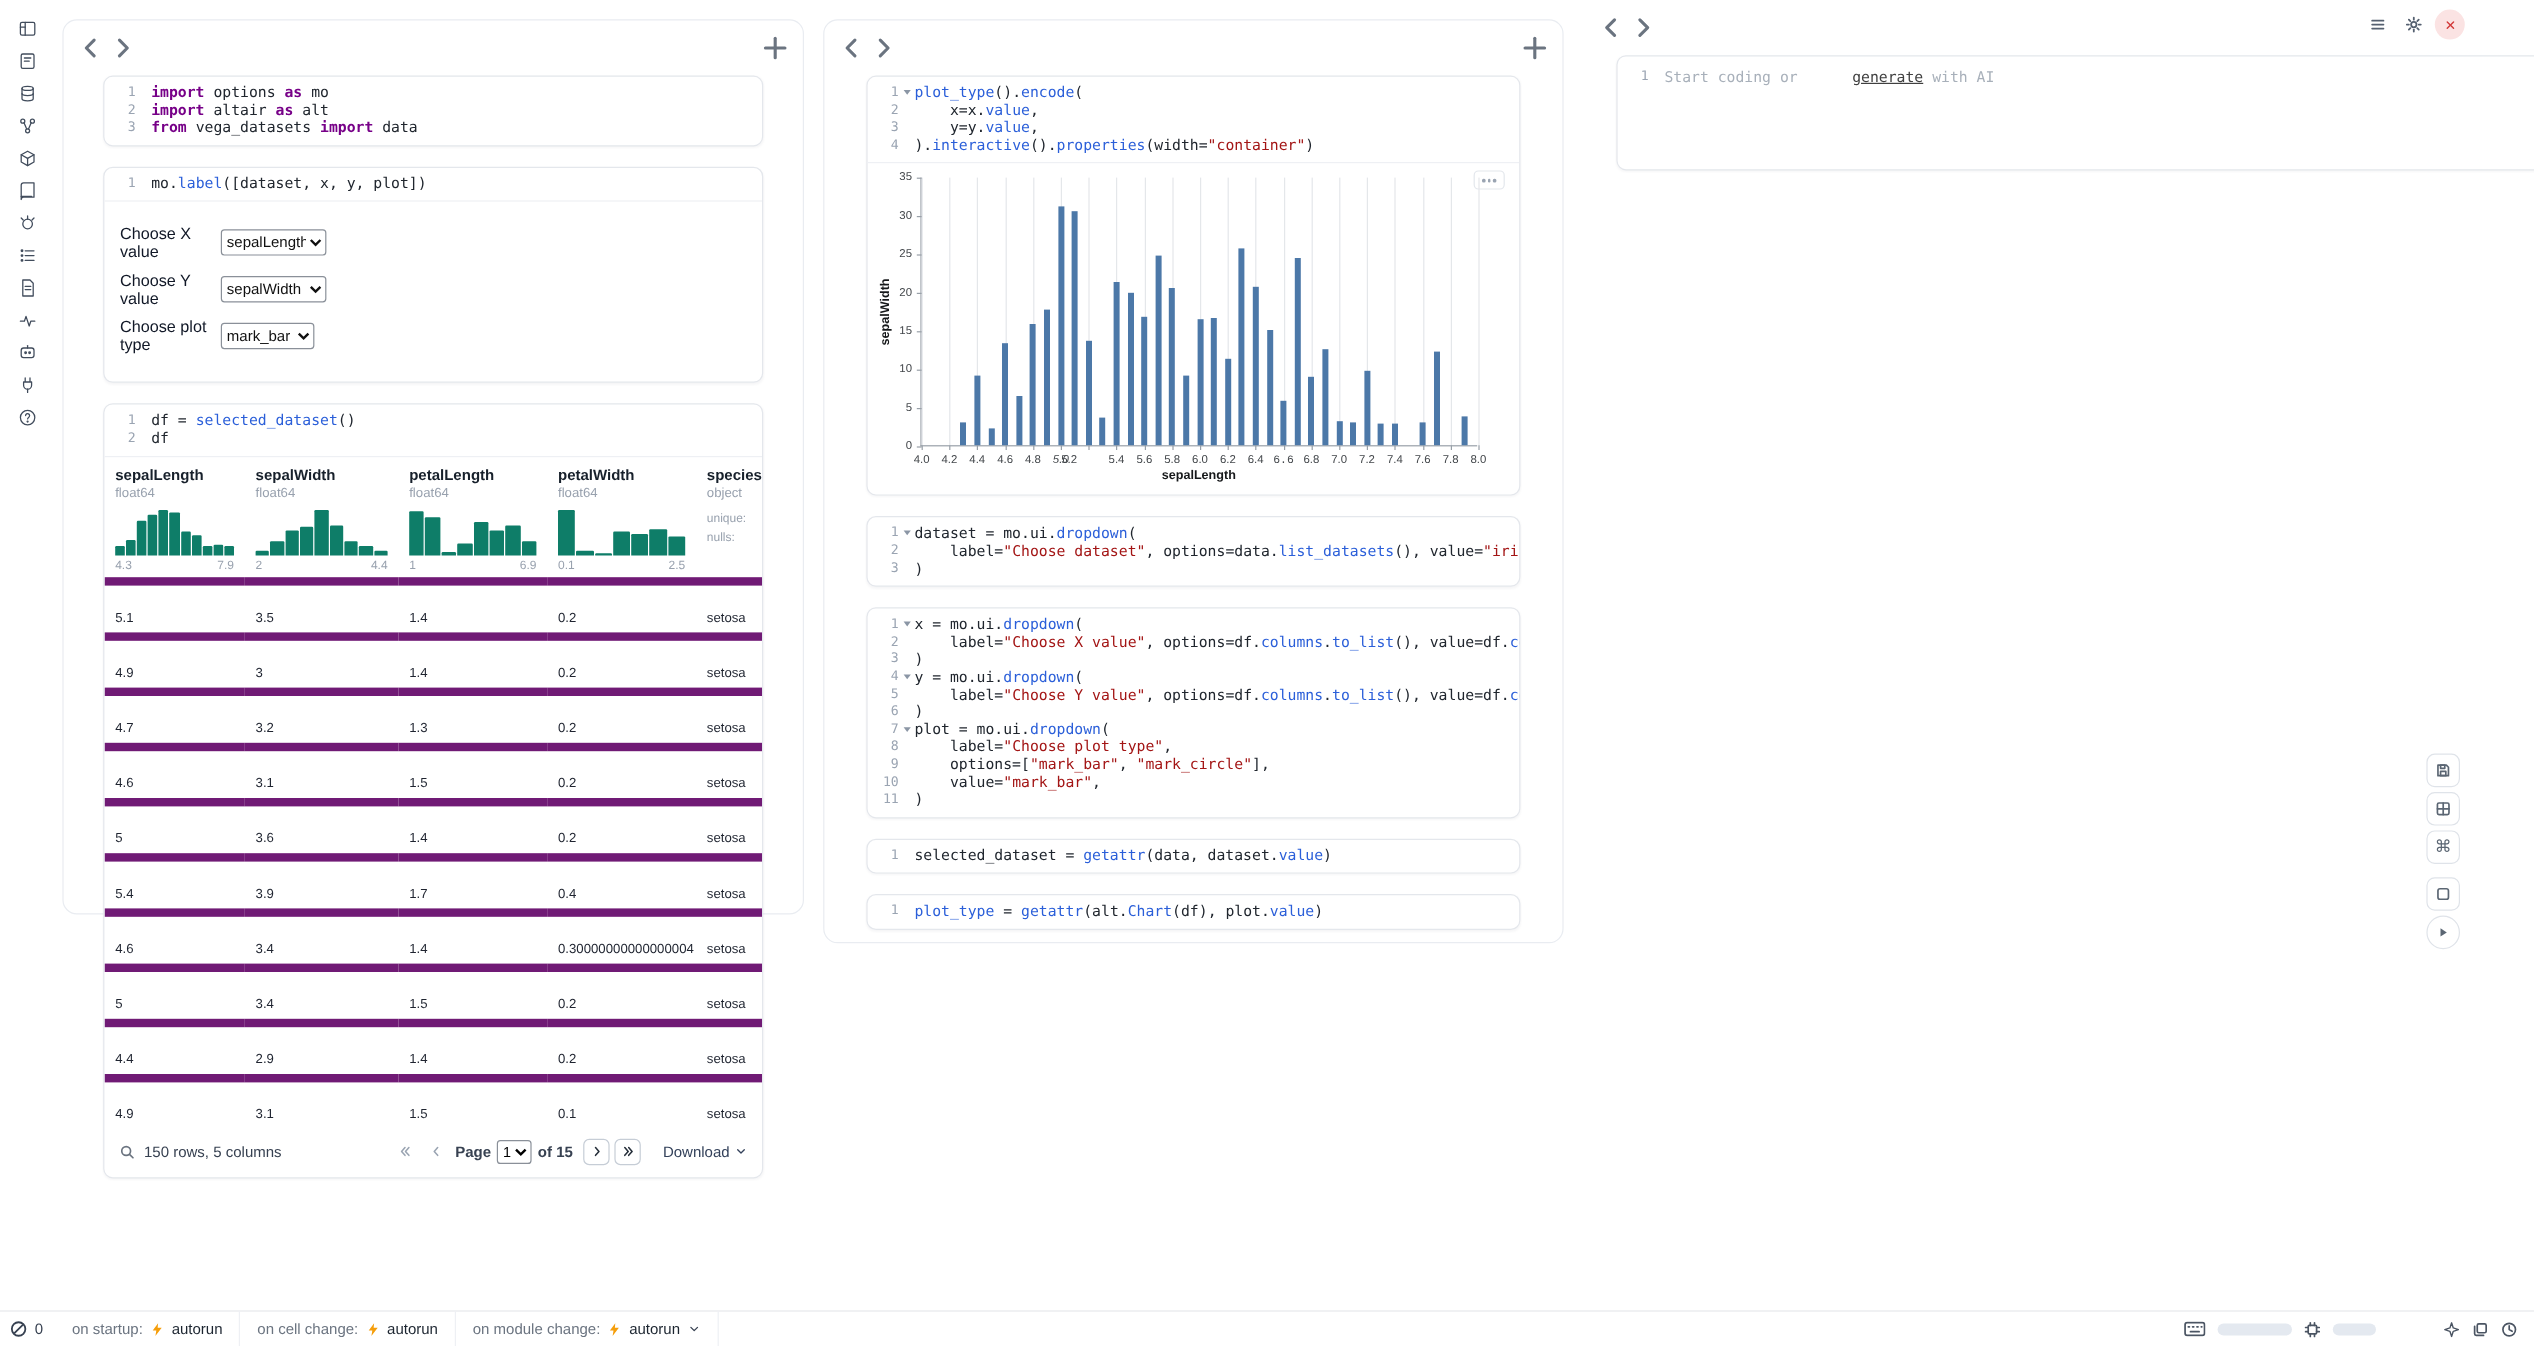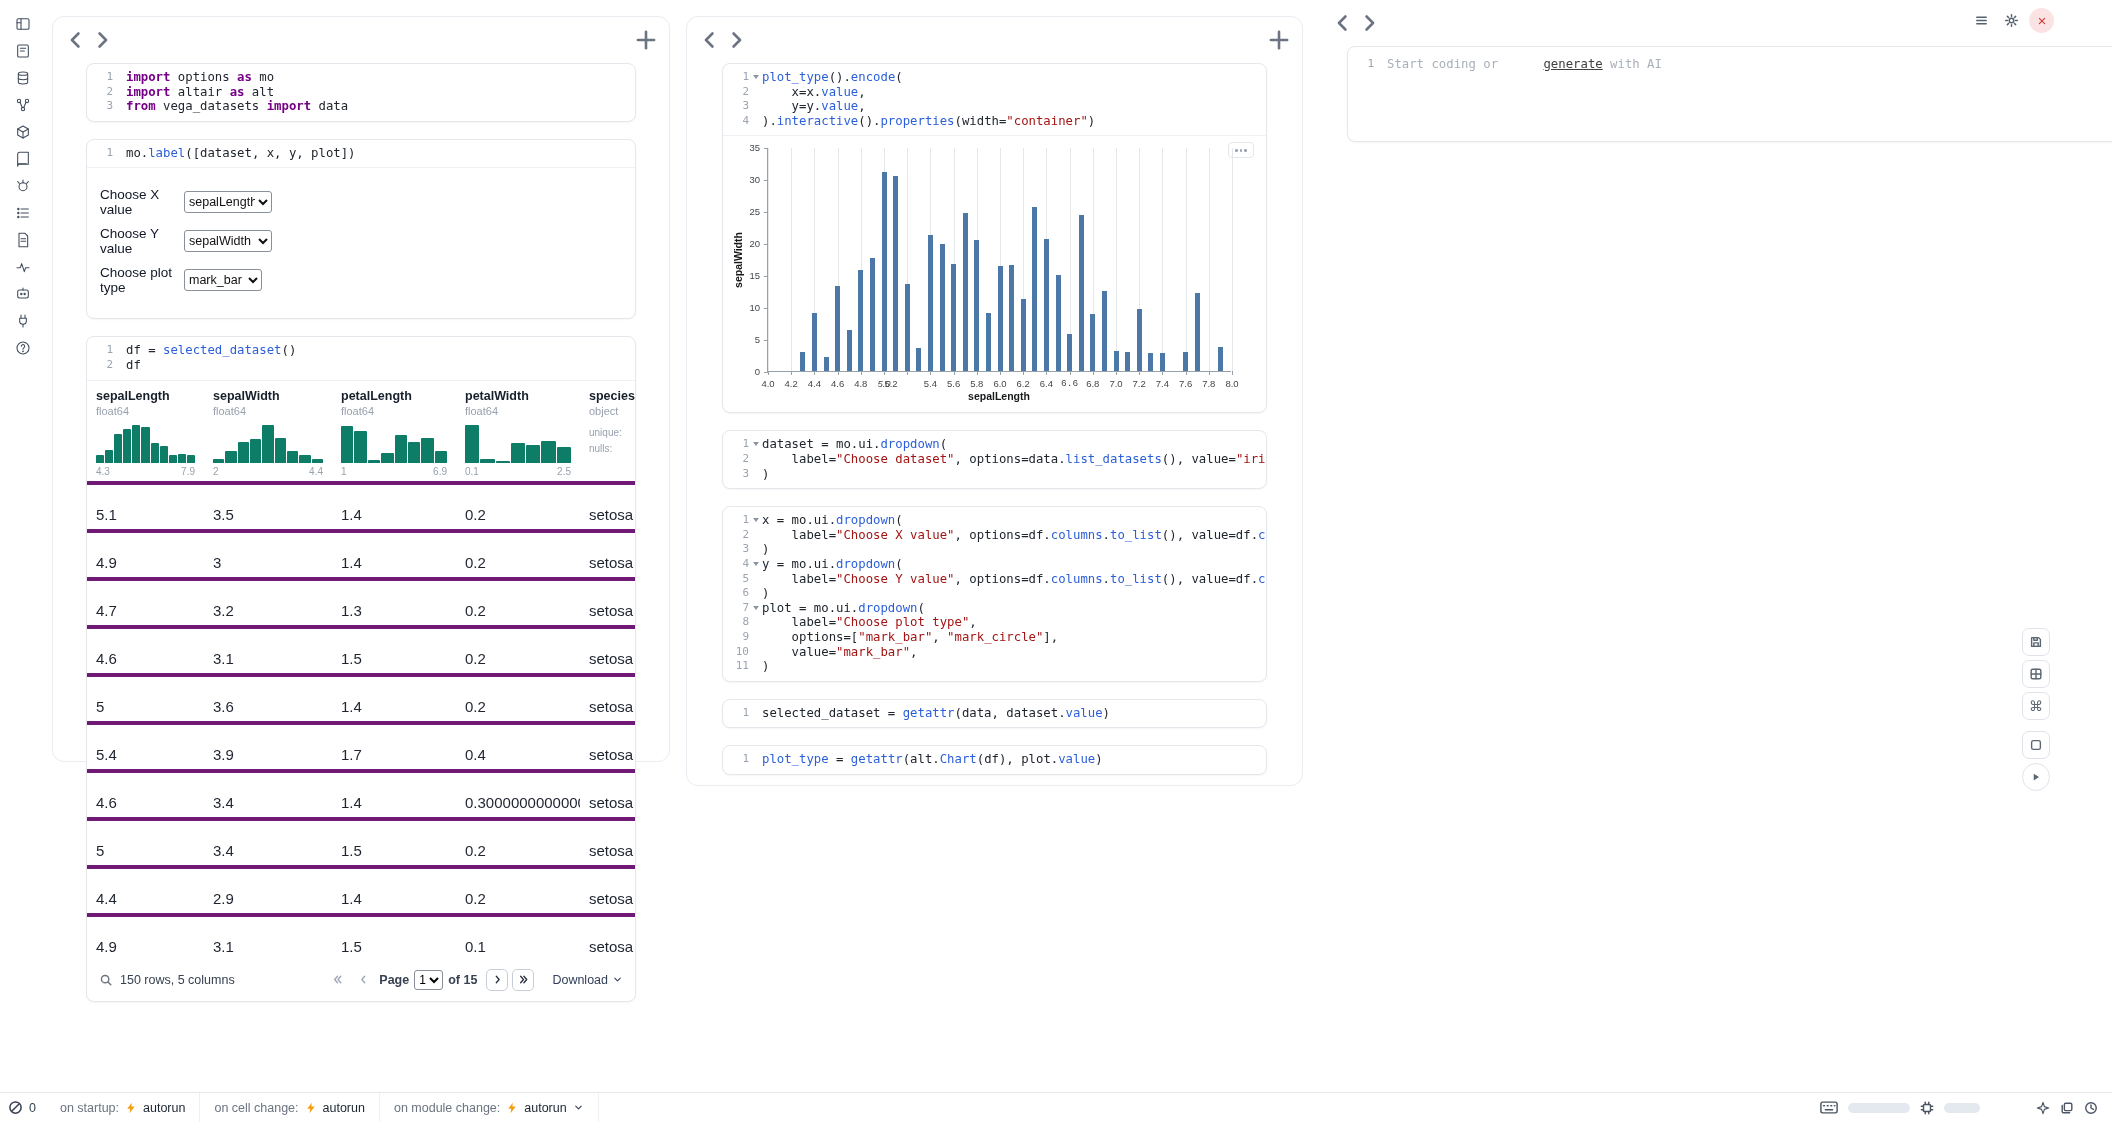--- a/index.html
+++ b/index.html
@@ -50,21 +50,21 @@
   
   .df-scroll{overflow:hidden;width:100%;}
   .df-tbl{border-collapse:collapse;table-layout:fixed;width:653px;}
   .df-tbl th{vertical-align:top;text-align:left;padding:8px 9px 4px;overflow:hidden;}
   .col-name{font-size:12.5px;font-weight:700;color:#17202b;white-space:nowrap;}
   .col-type{font-size:11px;color:#98a1ae;font-weight:400;margin-top:2px;white-space:nowrap;}
   .hist{height:40px;display:flex;align-items:flex-end;gap:1px;margin-top:6px;}
   .hist span{background:#0e7d68;flex:1;border-radius:1px 1px 0 0;}
   .minmax{display:flex;justify-content:space-between;font-size:10px;color:#98a1ae;margin-top:3px;font-weight:400;}
   .obj-stats{font-size:10px;color:#98a1ae;margin-top:8px;line-height:1.6;font-weight:400;white-space:nowrap;}
-  .df-tbl td{font-size:15px;color:#1f2430;padding:21px 9px 6px;border-top:4px solid #701a75;white-space:nowrap;overflow:hidden;}
+  .df-tbl td{font-size:11px;color:#1f2430;padding:21px 9px 6px;border-top:7px solid #701a75;white-space:nowrap;overflow:hidden;}
 
   .df-footer{display:flex;align-items:center;padding:8px 12px 10px;font-size:12.5px;color:#374151;}
   .ficon{color:#6b7480;margin-right:7px;display:flex;}
   .fsummary{color:#374151;}
   .fspace{flex:1;}
   .pg-btn{width:22px;height:22px;border:1px solid #c6cdd6;border-radius:5px;background:#fff;display:flex;align-items:center;justify-content:center;color:#27303b;margin-left:4px;cursor:pointer;}
   .pg-btn.ghost{border:none;color:#9aa4b2;}
   .pg-label{margin:0 5px;color:#374151;font-weight:bold;}
   .pg-select{font-size:12px;height:20px;border:1px solid #8a9099;border-radius:3px;background:#fff;}
   .dl{margin-left:18px;display:flex;align-items:center;gap:4px;color:#33415a;cursor:pointer;}

